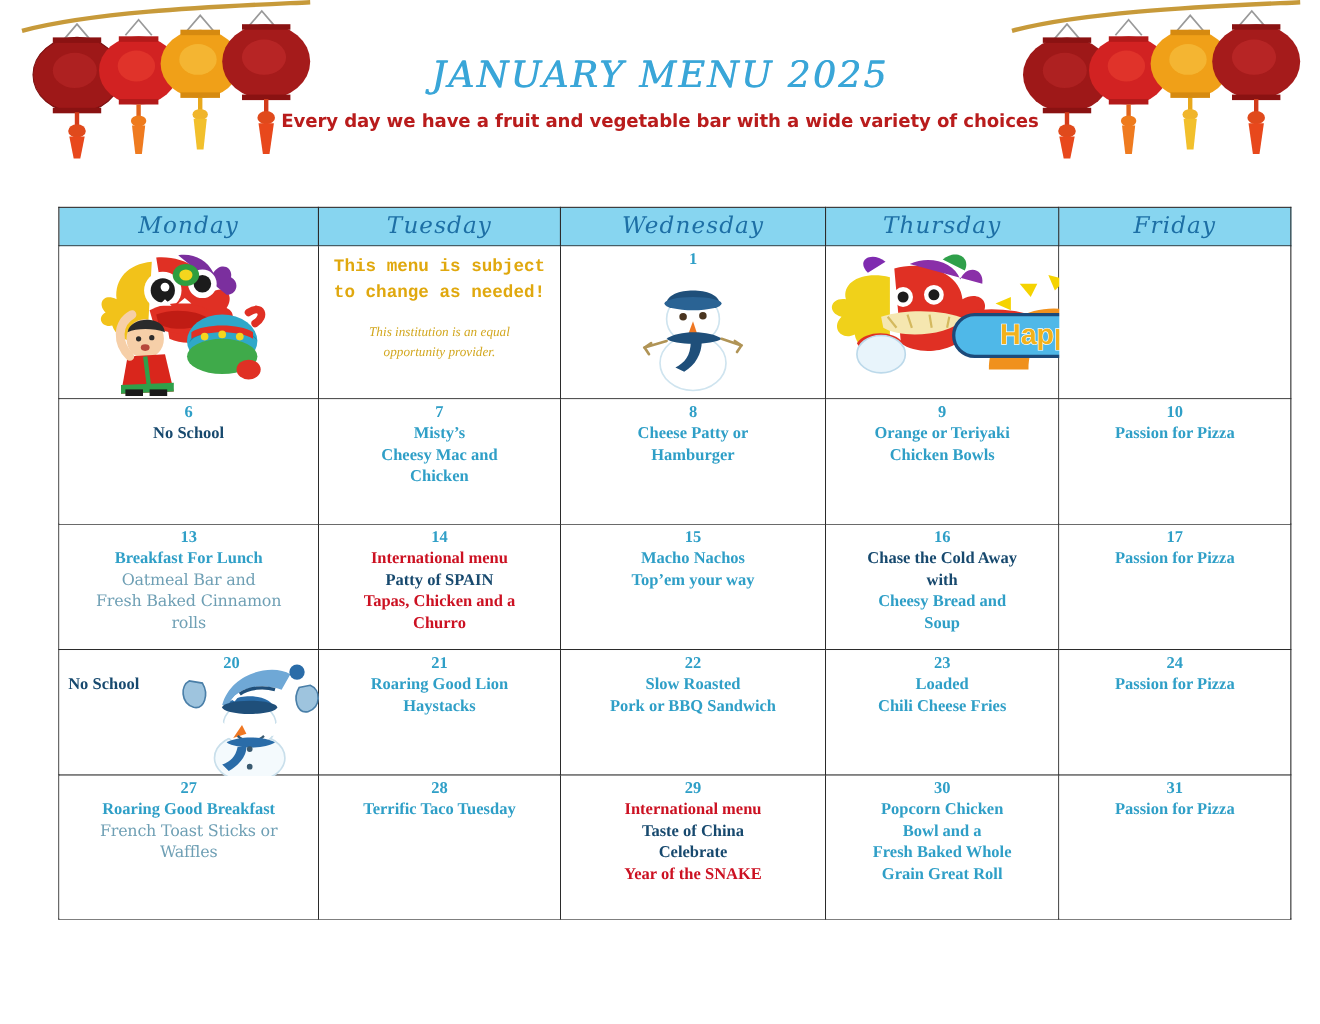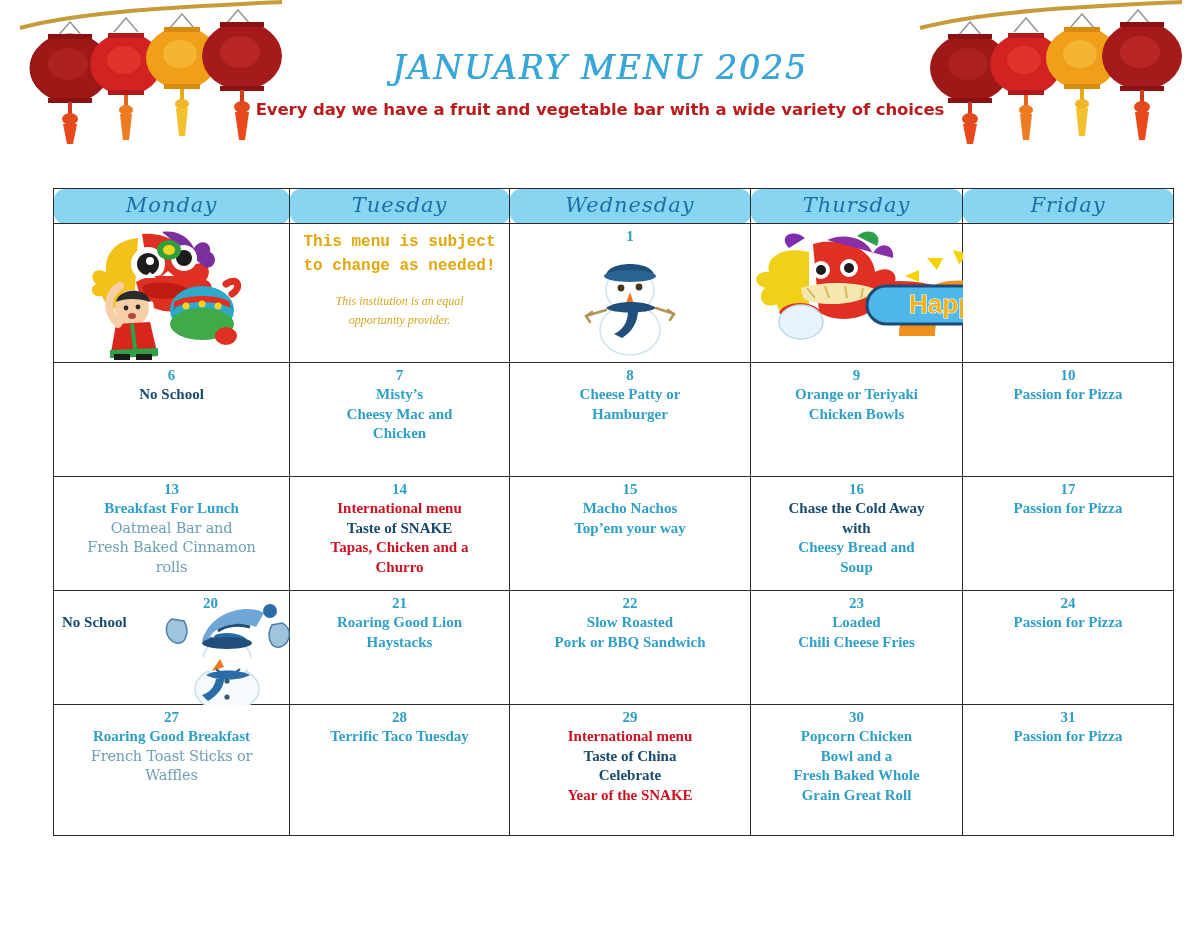--- a/index.html
+++ b/index.html
@@ -72,21 +72,20 @@
   #calendar th, #calendar td {
     border: 1.5px solid #2b2b2b;
     padding: 0;
     vertical-align: top;
   }
   #calendar th {
     background: #87d5f0;
     height: 34px;
     text-align: center;
     font-weight: normal;
-    border-radius: 11px;
   }
   .dayname {
     font-family: "DejaVu Serif", serif;
     font-style: italic;
     font-size: 21px;
     color: #1d6fa5;
     letter-spacing: 1px;
     line-height: 32px;
   }
   .daycell {
@@ -482,21 +481,21 @@
           <span class="ln">Breakfast For Lunch</span>
           <span class="ln lightserif">Oatmeal Bar and</span>
           <span class="ln lightserif">Fresh Baked Cinnamon</span>
           <span class="ln lightserif">rolls</span>
         </div>
       </td>
       <td class="daycell">
         <span class="datenum">14</span>
         <div class="lines">
           <span class="ln red">International menu</span>
-          <span class="ln navy">Taste of SNAKE</span>
+          <span class="ln navy">Patty of SPAIN</span>
           <span class="ln red">Tapas, Chicken and a</span>
           <span class="ln red">Churro</span>
         </div>
       </td>
       <td class="daycell">
         <span class="datenum">15</span>
         <div class="lines">
           <span class="ln">Macho Nachos</span>
           <span class="ln">Top’em your way</span>
         </div>

